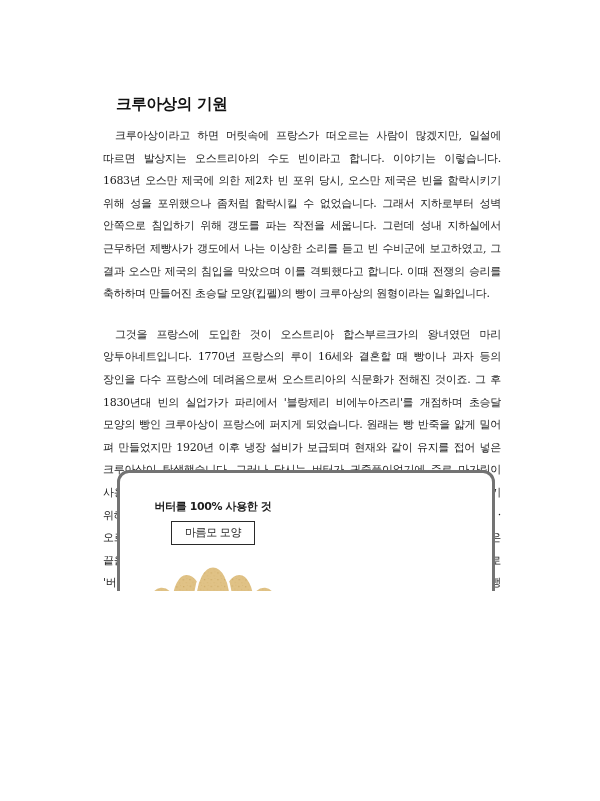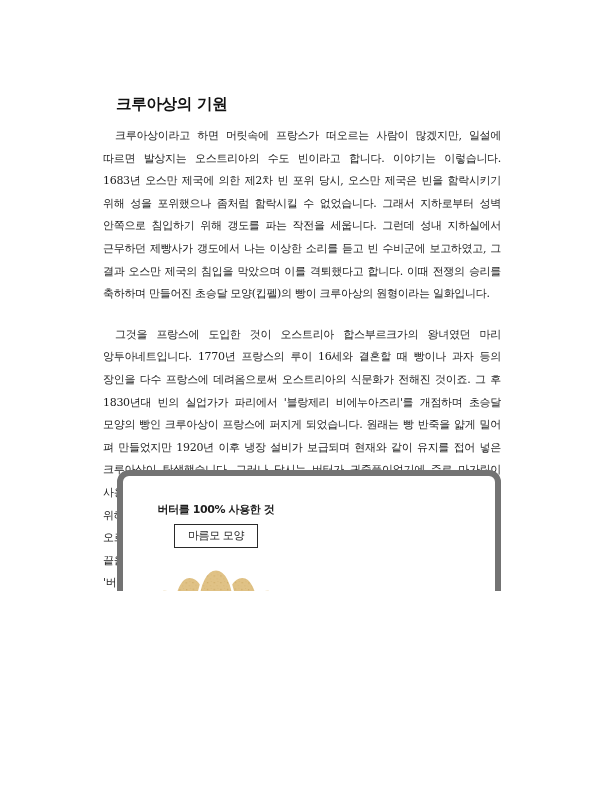--- a/index.html
+++ b/index.html
@@ -32,21 +32,21 @@
     text-align:justify;
     text-indent:12px;
     letter-spacing:-0.3px;
     word-break:keep-all;
     color:#1c1c1c;
   }
   .figure-box{
     position:absolute;
     left:117px;top:470px;
     width:372px;height:190px;
-    border:6px solid #737373;
+    border:3px solid #737373;
     border-radius:12px;
     background:#ffffff;
     display:flex;
     flex-direction:row;
     gap:28px;
   }
   .fig-col{
     width:50%;
     display:flex;
     flex-direction:column;

